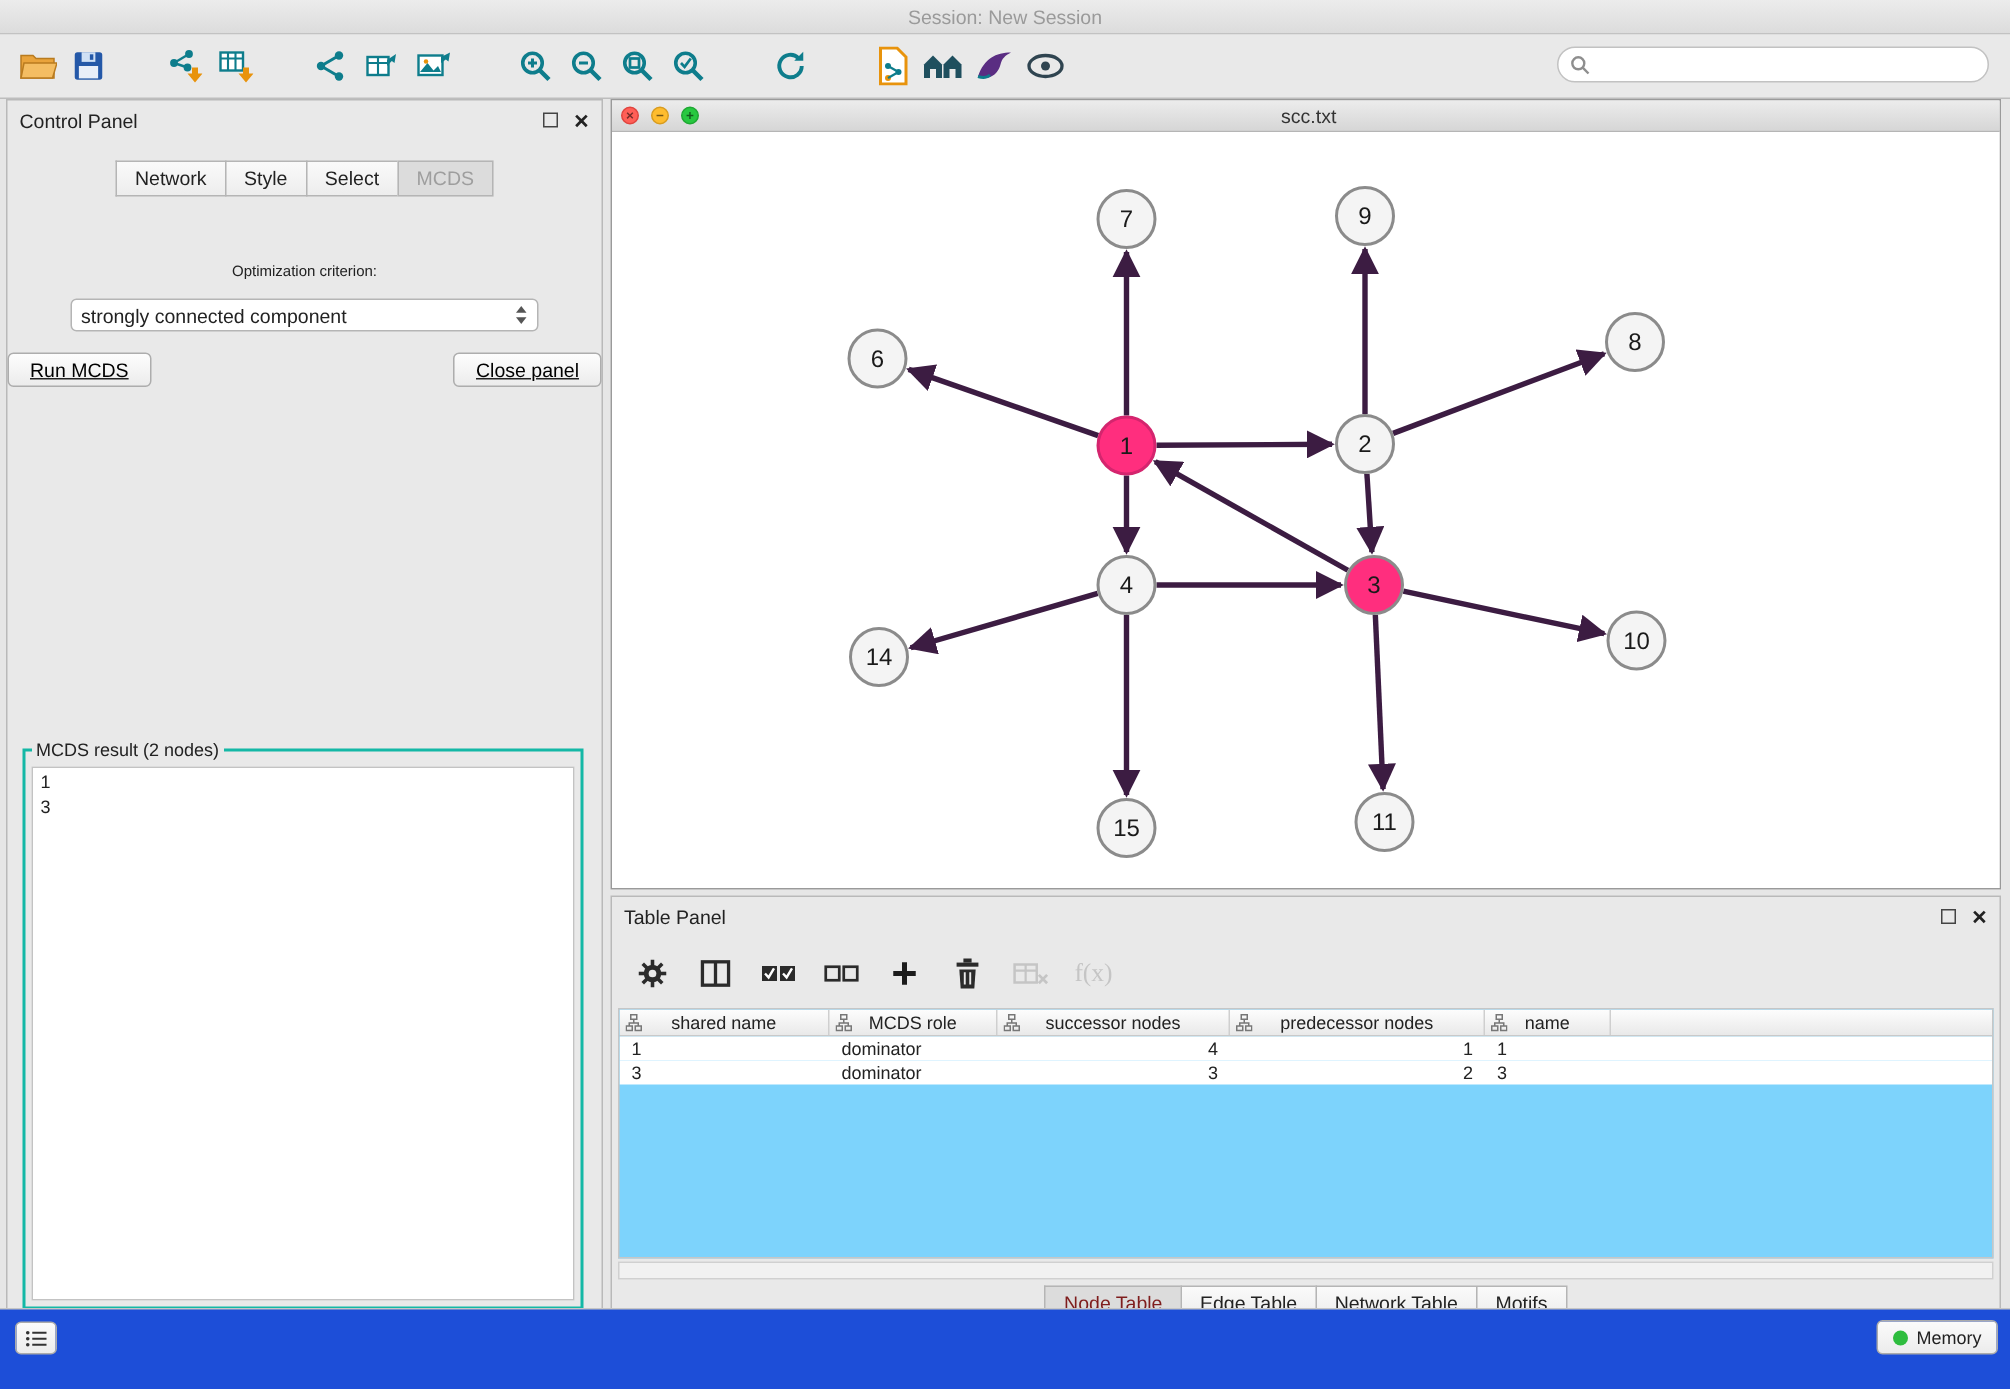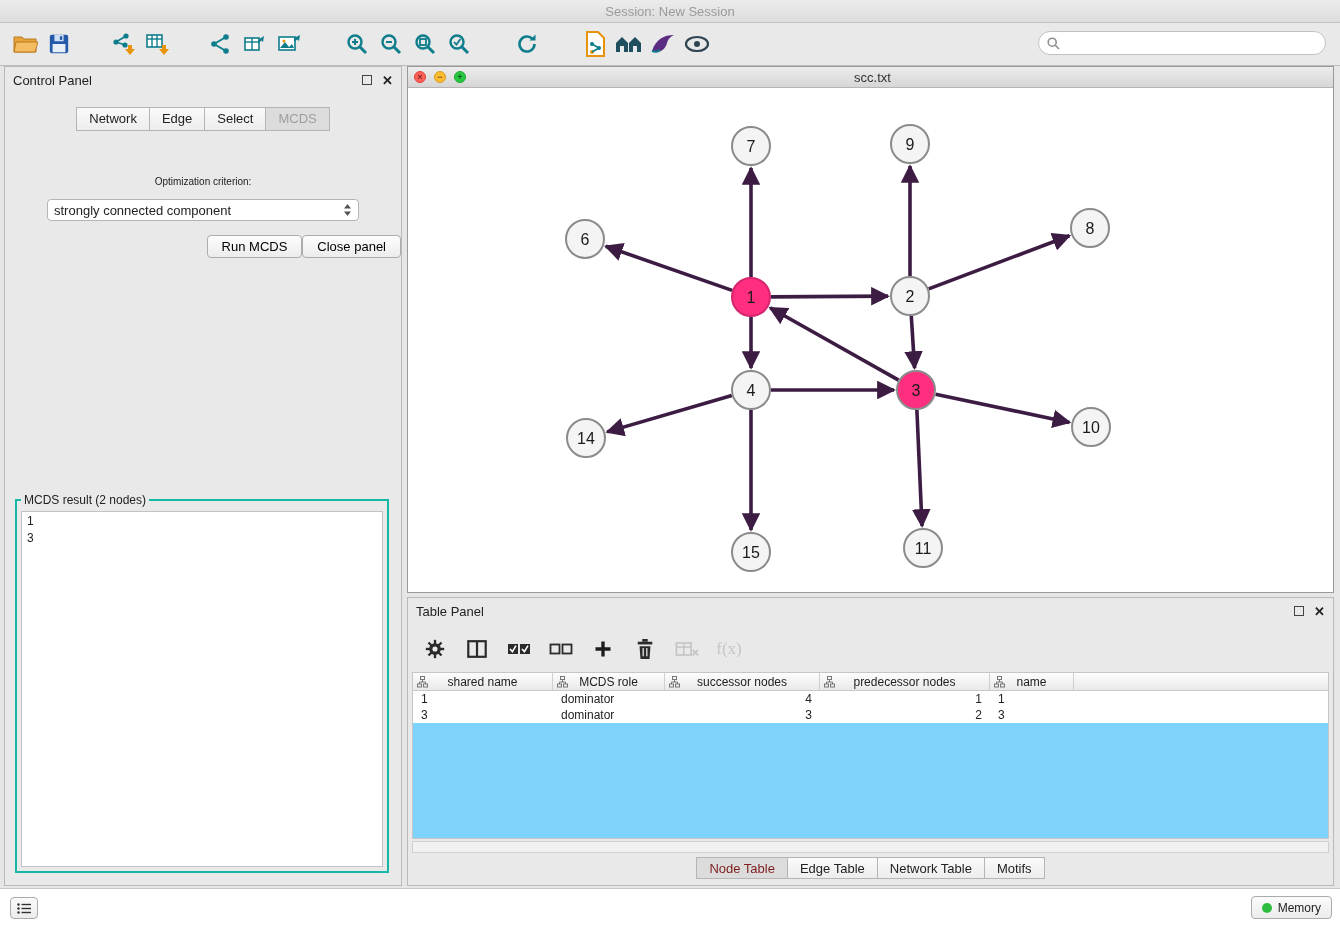--- a/index.html
+++ b/index.html
@@ -30,21 +30,21 @@
   .ph-close { font-size:13px; font-weight:bold; color:#222; cursor:default; }
   .cp-tabs { display:flex; justify-content:center; height:24px; margin-top:14px; }
   .cp-tab { padding:3px 12px; font-size:13px; background:linear-gradient(#fafafa,#ededed);
     border:1px solid #b5b5b5; border-right:none; color:#222; cursor:default; }
   .cp-tab:last-child { border-right:1px solid #b5b5b5; }
   .cp-tab.active { background:#dcdcdc; color:#9e9e9e; }
   .opt-label { text-align:center; margin-top:45px; font-size:10px; }
   .dropdown { margin:12px auto 0 auto; width:312px; height:22px; background:#fff; border:1px solid #b5b5b5;
     border-radius:4px; display:flex; align-items:center; padding:0 6px; font-size:13px; cursor:default; }
   .dropdown .dd-val { flex:1; }
-  .btn-row { display:flex; justify-content:flex-end; margin-top:14px; }
+  .btn-row { display:flex; justify-content:space-between; margin-top:14px;text-decoration:underline; }
   .btn { font-family:"Liberation Sans",sans-serif; font-size:13px; padding:3px 14px;
     background:linear-gradient(#fdfdfd,#ececec); border:1px solid #adadad; border-radius:4px; cursor:default; }
   fieldset.resultbox { position:absolute; left:10px; right:12px; top:426px; bottom:12px;
     border:2px solid #14b8a6; padding:4px; }
   fieldset.resultbox legend { font-size:12px; padding:0 3px; color:#222; }
   .result-area { width:100%; height:100%; background:#fff; border:1px solid #c3c3c3;
     font-size:12px; line-height:17px; padding:1px 5px; white-space:pre; overflow:auto; }
 
   
   .net-window { position:absolute; left:407px; top:66px; width:927px; height:527px;
@@ -74,21 +74,21 @@
   .tp-row { display:flex; height:16px; background:#fff; }
   .tp-cell { font-size:12px; line-height:16px; padding:0 8px; white-space:nowrap; overflow:hidden; }
   .tp-scrollstrip { position:absolute; left:4px; right:4px; bottom:32px; height:12px; background:#f1f1f1; border:1px solid #d0d0d0; }
   .tp-tabs { position:absolute; left:0; right:0; bottom:6px; display:flex; justify-content:center; height:22px; }
   .tp-tab { padding:3px 12px; font-size:13px; background:linear-gradient(#fafafa,#ededed);
     border:1px solid #b5b5b5; border-right:none; color:#222; cursor:default; }
   .tp-tab:last-child { border-right:1px solid #b5b5b5; }
   .tp-tab.active { background:#dcdcdc; color:#7f1d1d; }
 
   
-  .statusbar { position:absolute; left:0; bottom:0; width:1340px; height:38px; background:#ffffff;
+  .statusbar { position:absolute; left:0; bottom:0; width:1340px; height:54px; background:#1d4ed8;
     border-top:1px solid #c6c6c6; }
   .sb-listbtn { position:absolute; left:10px; top:8px; width:28px; height:22px; background:linear-gradient(#fbfbfb,#ececec);
     border:1px solid #ababab; border-radius:4px; display:flex; align-items:center; justify-content:center; cursor:default; }
   .memory-btn { position:absolute; right:8px; top:7px; height:23px; padding:0 10px;
     background:linear-gradient(#fbfbfb,#ececec); border:1px solid #ababab; border-radius:4px;
     display:flex; align-items:center; gap:6px; font-size:12px; cursor:default; }
   .memory-dot { width:10px; height:10px; border-radius:50%; }
 </style>
 </head>
 <body>
@@ -234,21 +234,21 @@
   </div>
 
   <div class="control-panel">
     <div class="panel-header">
       <span class="ph-title">Control Panel</span>
       <span class="ph-float"></span>
       <span class="ph-close">✕</span>
     </div>
     <div class="cp-tabs">
         <div class="cp-tab">Network</div>
-        <div class="cp-tab">Edge</div>
+        <div class="cp-tab">Style</div>
         <div class="cp-tab">Select</div>
         <div class="cp-tab active">MCDS</div>
       </div>
     <div class="opt-label">Optimization criterion:</div>
     <div class="dropdown">
       <span class="dd-val">strongly connected component</span>
       <svg width="9" height="14" viewBox="0 0 9 14">
         <path d="M4.5 1 L8 5.5 L1 5.5 Z" fill="#555"></path>
         <path d="M4.5 13 L1 8.5 L8 8.5 Z" fill="#555"></path>
       </svg>

